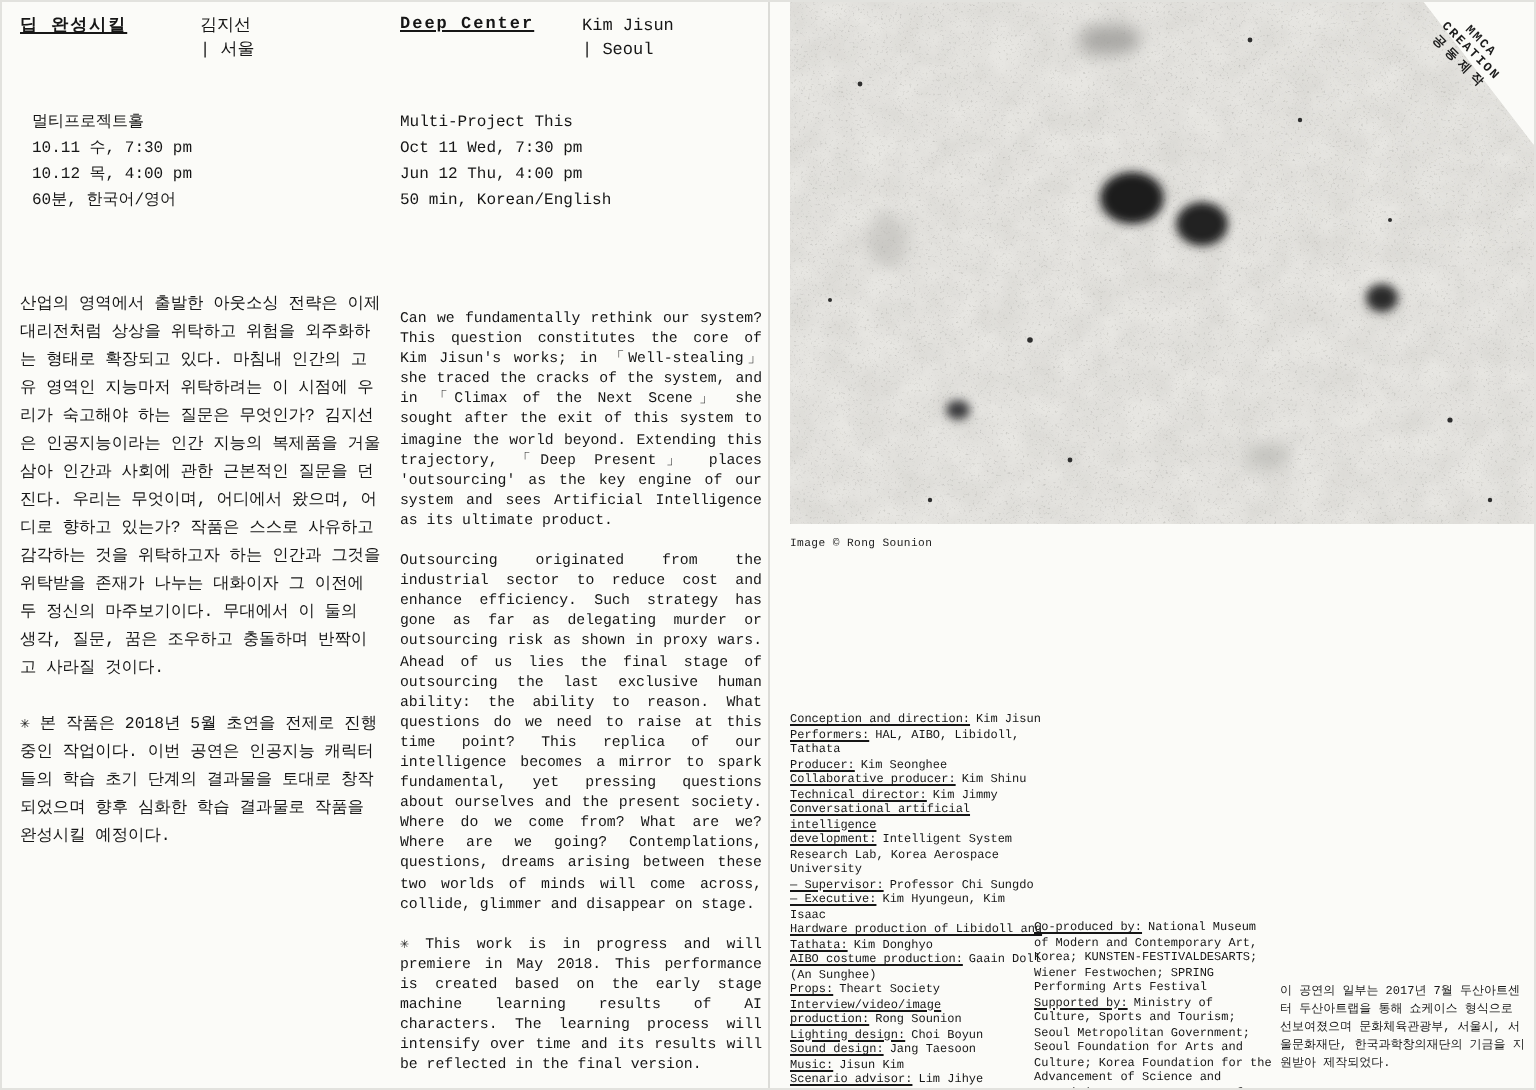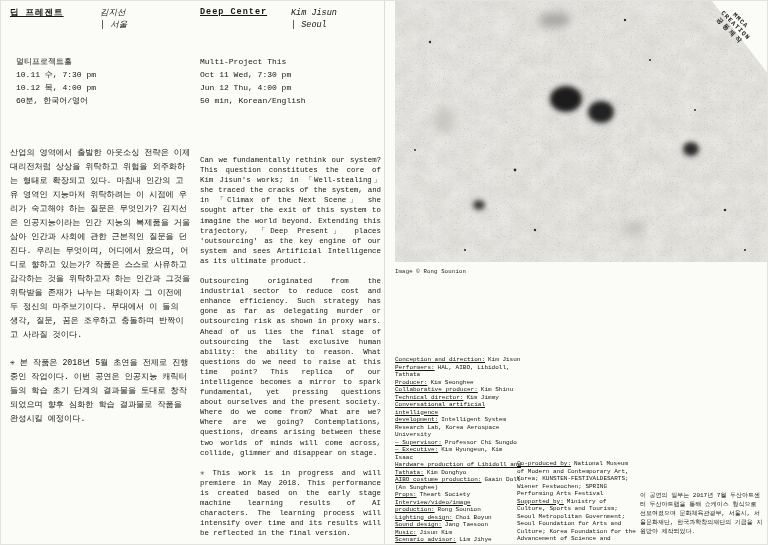--- a/index.html
+++ b/index.html
@@ -10,21 +10,21 @@
     background:#fbfbf8; color:#161616;
     font-family:"Liberation Mono","DejaVu Sans Mono",monospace;
   }
   body::after { content:""; position:absolute; inset:0; box-shadow:inset 0 0 0 1px #e2e2de; pointer-events:none; }
   .fold { position:absolute; left:384px; top:0; bottom:0; width:1px; background:#dcdcd8; }
 
   
   .title { position:absolute; top:7px; font-size:8.5px; font-weight:bold; text-decoration:underline; letter-spacing:1px; white-space:nowrap; }
   #title-ko { left:10px; }
   #title-en { left:200px; }
-  .artist { position:absolute; top:7px; font-size:8.5px; line-height:12px; white-space:nowrap;font-style:italic; }
+  .artist { position:absolute; top:7px; font-size:8.5px; line-height:12px; white-space:nowrap; }
   #artist-ko { left:100px; }
   #artist-en { left:291px; }
 
   .venue { position:absolute; top:55px; font-size:8px; line-height:13px; white-space:nowrap; }
   #venue-ko { left:16px; }
   #venue-en { left:200px; }
 
   
   .bodycol { position:absolute; width:181px; }
   #body-ko { left:10px; top:146px; font-size:8.2px; line-height:14px; }
@@ -54,21 +54,21 @@
   #credits-b { left:133px; top:460px; width:120px; }
   .credit { display:block; }
   .cl { text-decoration:underline; margin-right:3px; }
   .note { position:absolute; left:256px; top:491px; width:124px; font-size:6px; line-height:9px; }
 </style>
 </head>
 <body>
 
 <div class="fold"></div>
 
-<div id="title-ko" class="title">딥 프레젠트</div>
+<div id="title-ko" class="title">딥 완성시킬</div>
 <div id="artist-ko" class="artist">
   <div>김지선</div>
   <div>| 서울</div>
 </div>
 <div id="title-en" class="title">Deep Center</div>
 <div id="artist-en" class="artist">
   <div>Kim Jisun</div>
   <div>| Seoul</div>
 </div>
 

